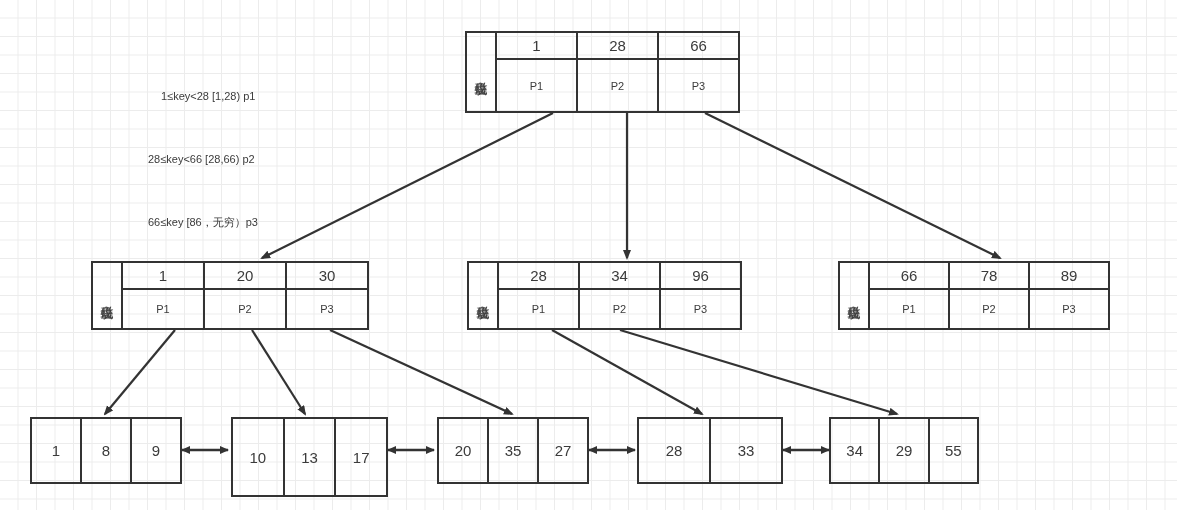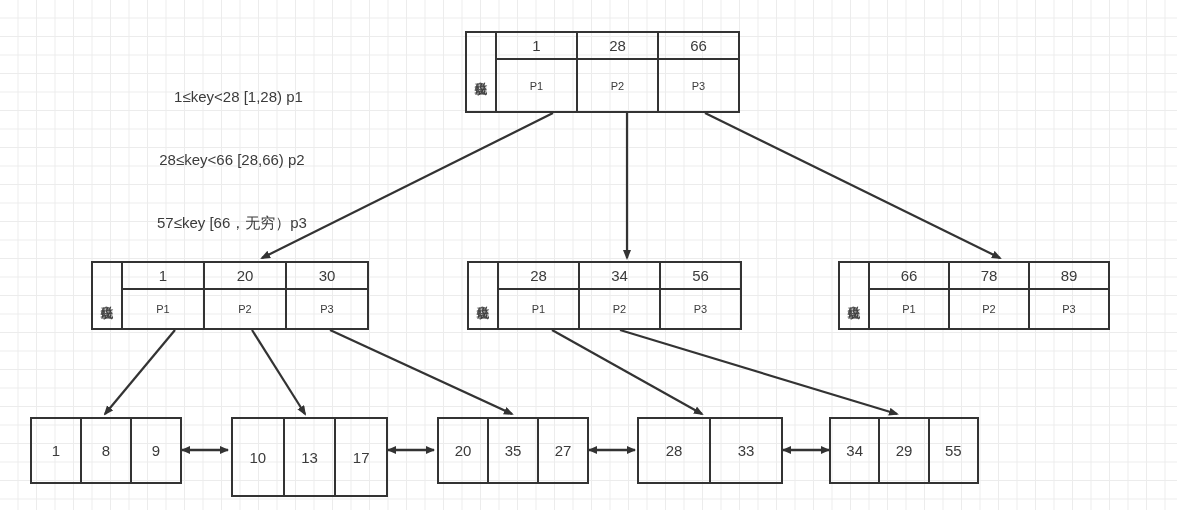--- a/index.html
+++ b/index.html
@@ -31,27 +31,26 @@
     position: absolute;
     left: 0; top: 0;
     width: 1177px;
     height: 510px;
     pointer-events: none;
   }
 
   
   .legend {
     position: absolute;
-    left: 157px;
+    left: 148px;
     top: 44px;
-    font-size: 15px;
+    font-size: 11px;
     line-height: 21px;
     color: #3b3b3b;
     white-space: pre;
-    text-align: center;
   }
   .legend div { height: 21px; }
   .legend .l1 { padding-left: 13px; }
 
   
   .dnode {
     position: absolute;
     display: flex;
     border: 2px solid #333333;
     background: transparent;
@@ -158,21 +157,21 @@
 
     <line x1="182" y1="450" x2="228" y2="450" stroke="#333333" stroke-width="2.6" marker-end="url(#ahs)" marker-start="url(#ahs-start)"></line>
     <line x1="388" y1="450" x2="434" y2="450" stroke="#333333" stroke-width="2.6" marker-end="url(#ahs)" marker-start="url(#ahs-start)"></line>
     <line x1="589" y1="450" x2="635" y2="450" stroke="#333333" stroke-width="2.6" marker-end="url(#ahs)" marker-start="url(#ahs-start)"></line>
     <line x1="783" y1="450" x2="829" y2="450" stroke="#333333" stroke-width="2.6" marker-end="url(#ahs)" marker-start="url(#ahs-start)"></line>
   </svg>
 
   <div class="legend">
     <div class="l1">1≤key&lt;28 [1,28) p1</div>
     <div>28≤key&lt;66 [28,66) p2</div>
-    <div>57≤key [66，无穷）p3</div>
+    <div>66≤key [86，无穷）p3</div>
   </div>
 
   <div class="dnode" style="left:465px; top:31px; width:275px; height:82px;">
     <div class="disk-label">
       <span>磁盘块</span>
     </div>
     <div class="cols">
       <div class="col">
         <div class="key">1</div>
         <div class="ptr">P1</div>
@@ -215,21 +214,21 @@
     <div class="cols">
       <div class="col">
         <div class="key">28</div>
         <div class="ptr">P1</div>
       </div>
       <div class="col">
         <div class="key">34</div>
         <div class="ptr">P2</div>
       </div>
       <div class="col">
-        <div class="key">56</div>
+        <div class="key">96</div>
         <div class="ptr">P3</div>
       </div>
     </div>
   </div>
 
   <div class="dnode" style="left:838px; top:261px; width:272px; height:69px;">
     <div class="disk-label">
       <span>磁盘块</span>
     </div>
     <div class="cols">

